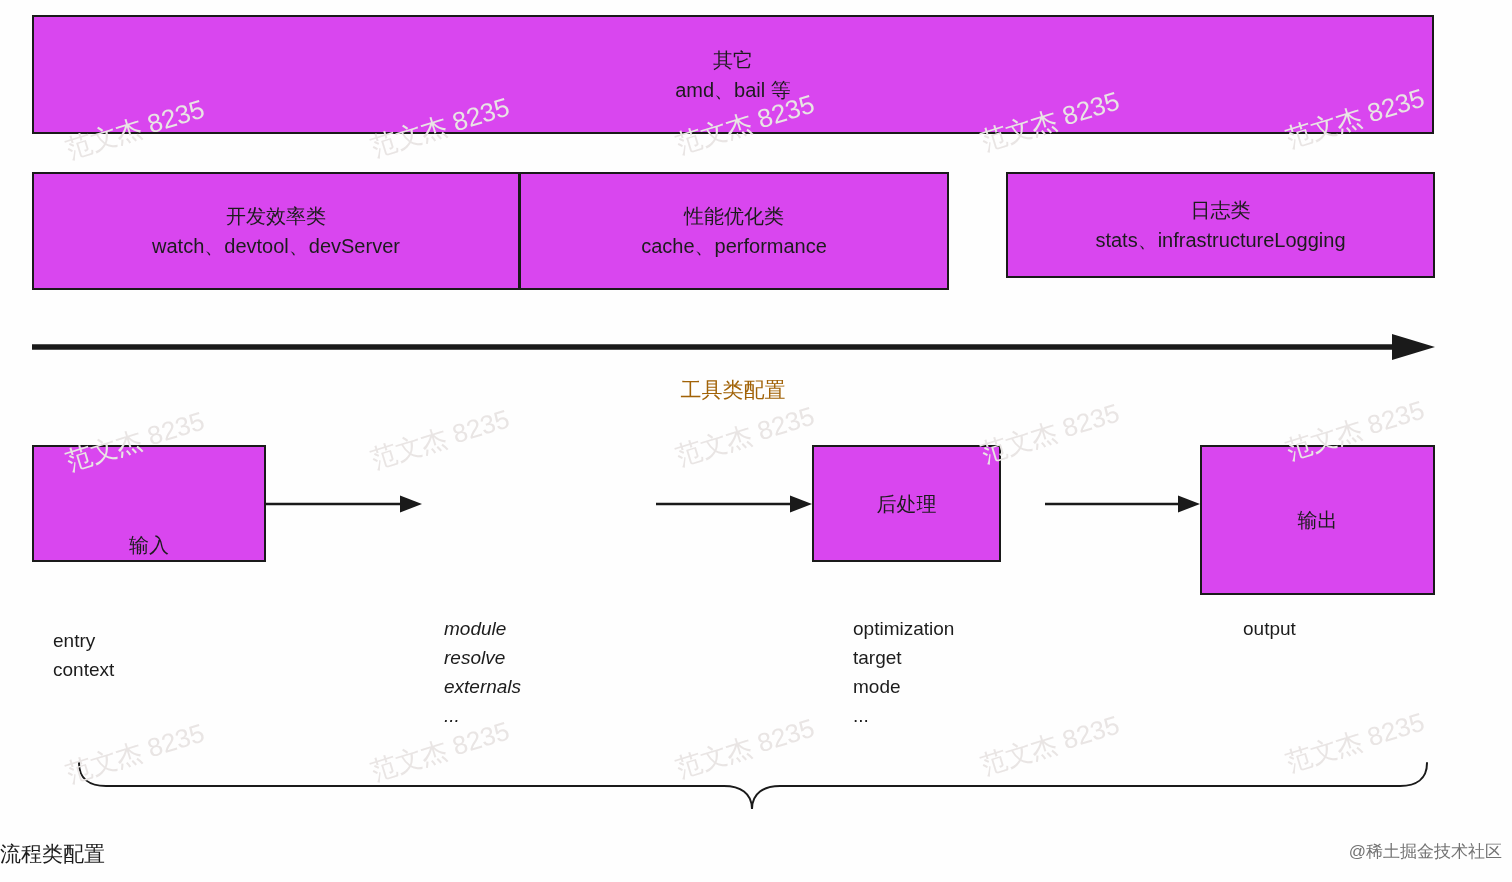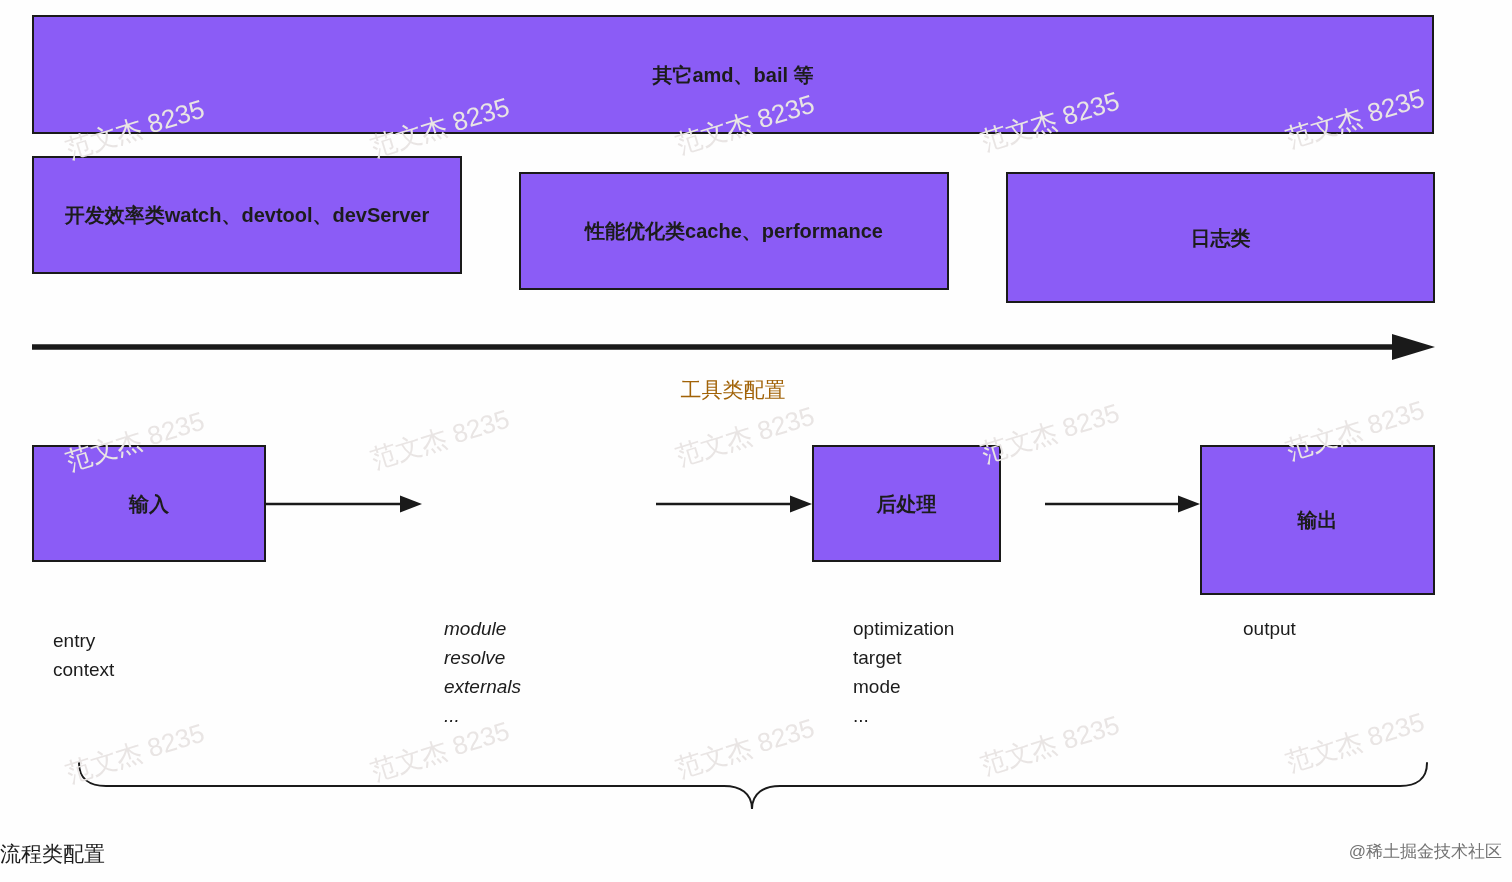--- a/index.html
+++ b/index.html
@@ -13,48 +13,47 @@
     height: 882px;
     background: #fefefe;
     overflow: hidden;
     font-family: "Liberation Sans", "DejaVu Sans", sans-serif;
     color: #1c1c1c;
   }
 
   
   .box {
     position: absolute;
-    background: #8b5cf6;
+    background: #d946ef;
     border: 2px solid #1a1a1a;
     box-sizing: border-box;
     display: flex;
-    flex-direction: row;
+    flex-direction: column;
     align-items: center;
     justify-content: center;
     text-align: center;
     z-index: 1;
-    font-weight: bold;
   }
   .box .box-title,
   .box .box-sub {
     font-size: 20px;
     line-height: 30px;
     color: #1c1c1c;
     white-space: nowrap;
   }
 
   .other-box   { left: 32px;  top: 15px;  width: 1402px; height: 119px; }
 
-  .tool-box-0  { left: 32px;   top: 156px; width: 430px; height: 118px; }
+  .tool-box-0  { left: 32px;   top: 172px; width: 488px; height: 118px; }
   .tool-box-1  { left: 519px;  top: 172px; width: 430px; height: 118px; }
-  .tool-box-2  { left: 1006px; top: 172px; width: 429px; height: 131px; }
+  .tool-box-2  { left: 1006px; top: 172px; width: 429px; height: 106px; }
 
   .flow-box { z-index: 1; }
   .flow-box .box-title { font-size: 20px; }
-  .flow-box-0 { left: 32px;   top: 445px; width: 234px; height: 117px; }
+  .flow-box-0 { left: 32px;   top: 445px; width: 234px; height: 117px; justify-content: flex-end; }
   .flow-box-1 { left: 422px;  top: 445px; width: 234px; height: 117px; }
   .flow-box-2 { left: 812px;  top: 445px; width: 189px; height: 117px; }
   .flow-box-3 { left: 1200px; top: 445px; width: 235px; height: 150px; }
 
   
   .main-arrow {
     position: absolute;
     left: 32px;
     top: 331px;
     z-index: 1;
@@ -145,20 +144,21 @@
   <div class="box tool-box tool-box-0">
     <div class="box-title">开发效率类</div>
     <div class="box-sub">watch、devtool、devServer</div>
   </div>
   <div class="box tool-box tool-box-1">
     <div class="box-title">性能优化类</div>
     <div class="box-sub">cache、performance</div>
   </div>
   <div class="box tool-box tool-box-2">
     <div class="box-title">日志类</div>
+    <div class="box-sub">stats、infrastructureLogging</div>
   </div>
 
   <svg class="main-arrow" width="1403" height="32" viewBox="0 0 1403 32">
     <line x1="0" y1="16" x2="1364" y2="16" stroke="#1a1a1a" stroke-width="5.5"></line>
     <polygon points="1360,3 1403,16 1360,29" fill="#1a1a1a"></polygon>
   </svg>
   <div class="arrow-label">工具类配置</div>
 
   <div class="box flow-box flow-box-0">
     <div class="box-title">输入</div>

